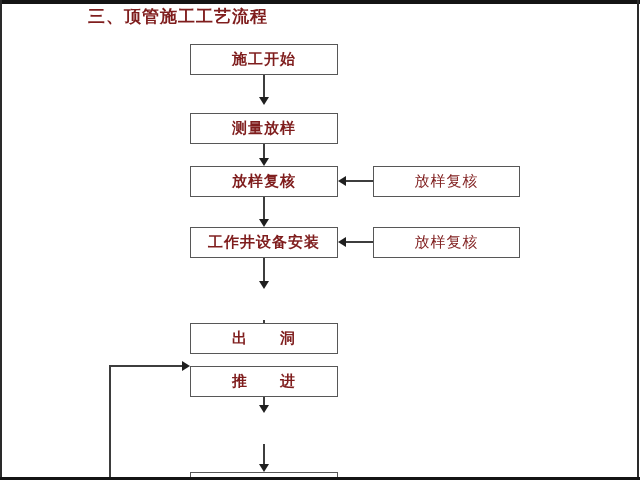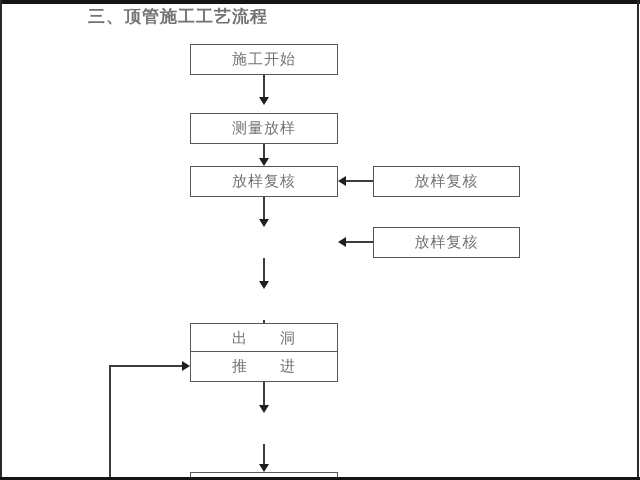--- a/index.html
+++ b/index.html
@@ -3,21 +3,21 @@
 <meta charset="utf-8">
 <style>
   html, body { margin: 0; padding: 0; background: #fff; }
   #page {
     position: relative;
     width: 640px;
     height: 480px;
     background: #ffffff;
     overflow: hidden;
     font-family: "DejaVu Sans", "Liberation Sans", sans-serif;
-    color: #737373;
+    color: #7f1d1d;
   }
 
   
   .frame-top    { position: absolute; left: 0; top: 0; width: 640px; height: 4px; background: #141414; z-index: 30; }
   .frame-bottom { position: absolute; left: 0; top: 477px; width: 640px; height: 3px; background: #141414; z-index: 30; }
   .frame-left   { position: absolute; left: 0; top: 0; width: 2px; height: 480px; background: #2a2a2a; z-index: 30; }
   .frame-right  { position: absolute; left: 637px; top: 0; width: 2px; height: 480px; background: #2a2a2a; z-index: 30; }
 
   .doc-title {
     position: absolute;
@@ -35,20 +35,21 @@
     height: 29px;
     border: 1px solid #575757;
     background: #ffffff;
     display: flex;
     align-items: center;
     justify-content: center;
     font-size: 15px;
     letter-spacing: 1px;
     white-space: nowrap;
     z-index: 5;
+    font-weight: bold;
   }
   .side-box {
     position: absolute;
     left: 373px;
     width: 145px;
     height: 29px;
     border: 1px solid #575757;
     background: #ffffff;
     display: flex;
     align-items: center;
@@ -57,21 +58,21 @@
     letter-spacing: 1px;
     white-space: nowrap;
     z-index: 5;
   }
 
   .b1 { top: 44px; }
   .b2 { top: 113px; }
   .b3 { top: 166px; }
   .b4 { top: 227px; }
   .b5 { top: 289px; margin-top: 34px; }
-  .b6 { top: 351px; }
+  .b6 { top: 366px; }
   .b7 { top: 413px; }
   .b8 { top: 472px; height: 12px; }
   .s1 { top: 166px; }
   .s2 { top: 227px; }
 
   .vline { position: absolute; width: 2px; background: #3d3d3d; left: 263px; z-index: 2; }
   .v1 { top: 75px;  height: 22px; }
   .v2 { top: 136px; height: 22px; }
   .v3 { top: 197px; height: 22px; }
   .v4 { top: 258px; height: 23px; }
@@ -119,20 +120,21 @@
 </head>
 <body>
 
 <div id="page">
 
   <div class="doc-title">三、顶管施工工艺流程</div>
 
   <div class="flow-box b1">施工开始</div>
   <div class="flow-box b2">测量放样</div>
   <div class="flow-box b3">放样复核</div>
+  <div class="flow-box b4">工作井设备安装</div>
   <div class="flow-box b5">出　　洞</div>
   <div class="flow-box b6">推　　进</div>
   <div class="flow-box b8"></div>
 
   <div class="side-box s1">放样复核</div>
   <div class="side-box s2">放样复核</div>
 
   <div class="vline v1"></div>
   <div class="arrow-down ad1"></div>
   <div class="vline v2"></div>

